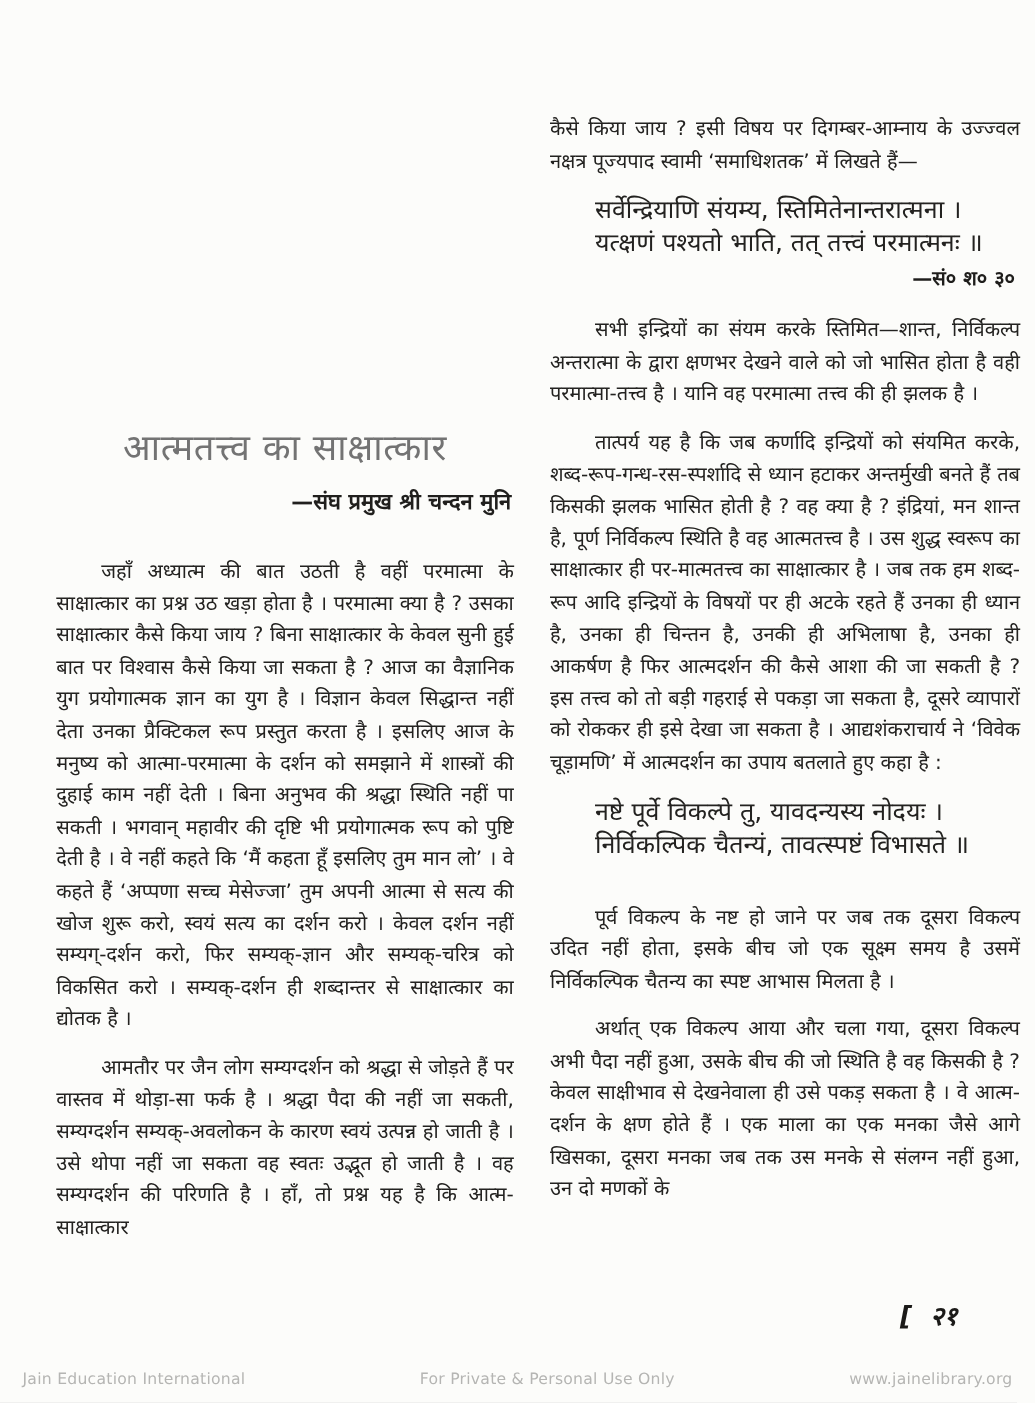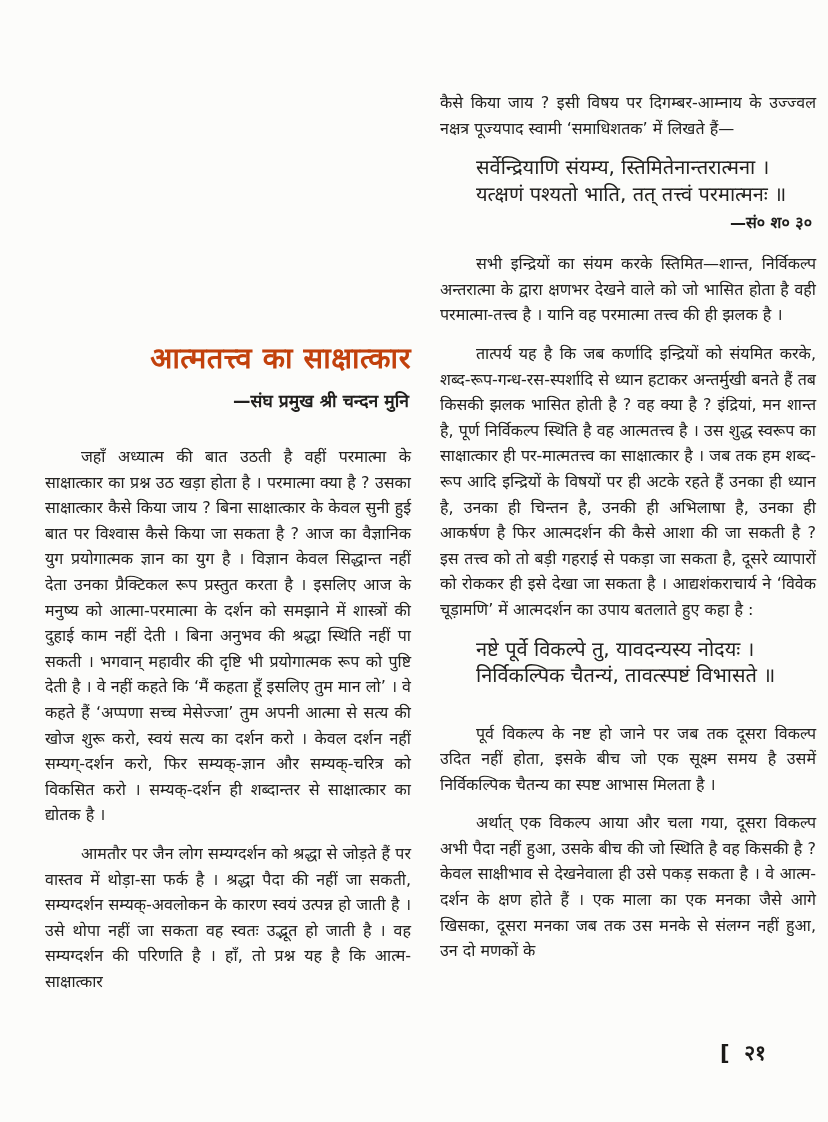--- a/index.html
+++ b/index.html
@@ -27,25 +27,25 @@
   .col-right {
     position: absolute;
     left: 440px;
     top: 90px;
     width: 376px;
   }
   
   .article-title {
     font-size: 29px;
     line-height: 36px;
-    font-weight: 700;
-    text-align: right;
+    font-weight: 400;
+    text-align: center;
     letter-spacing: 0.5px;
     margin: 0 0 10px 0;
-    color: #c2410c;
+    color: #737373;
   }
   .article-byline {
     font-size: 17.5px;
     font-weight: 700;
     text-align: right;
     margin: 12px 2px 32px 0;
     color: #201f1d;
   }
   
   .para {
@@ -74,20 +74,21 @@
   .verse.bottom { margin-bottom: 32px; }
   
   .page-number {
     position: absolute;
     right: 62px;
     top: 1038px;
     font-size: 21px;
     font-weight: 600;
     white-space: pre;
     color: #1b1a18;
+    font-style: italic;
   }
   
   .scan-footer {
     position: absolute;
     left: 0;
     bottom: 12px;
     width: 100%;
     box-sizing: border-box;
     padding: 0 18px;
     display: flex;
@@ -128,14 +129,19 @@
       <div>निर्विकल्पिक चैतन्यं, तावत्स्पष्टं विभासते ॥</div>
     </div>
 
     <p class="para">पूर्व विकल्प के नष्ट हो जाने पर जब तक दूसरा विकल्प उदित नहीं होता, इसके बीच जो एक सूक्ष्म समय है उसमें निर्विकल्पिक चैतन्य का स्पष्ट आभास मिलता है ।</p>
 
     <p class="para last">अर्थात् एक विकल्प आया और चला गया, दूसरा विकल्प अभी पैदा नहीं हुआ, उसके बीच की जो स्थिति है वह किसकी है ? केवल साक्षीभाव से देखनेवाला ही उसे पकड़ सकता है ।  वे आत्म-दर्शन के क्षण होते हैं । एक माला का एक मनका जैसे आगे खिसका, दूसरा मनका जब तक उस मनके से संलग्न नहीं हुआ, उन दो मणकों के</p>
   </div>
 
   <div class="page-number">[  २१</div>
 
+  <div class="scan-footer">
+    <span>Jain Education International</span>
+    <span>For Private &amp; Personal Use Only</span>
+    <span>www.jainelibrary.org</span>
+  </div>
 
 </div>
 
 </body></html>

